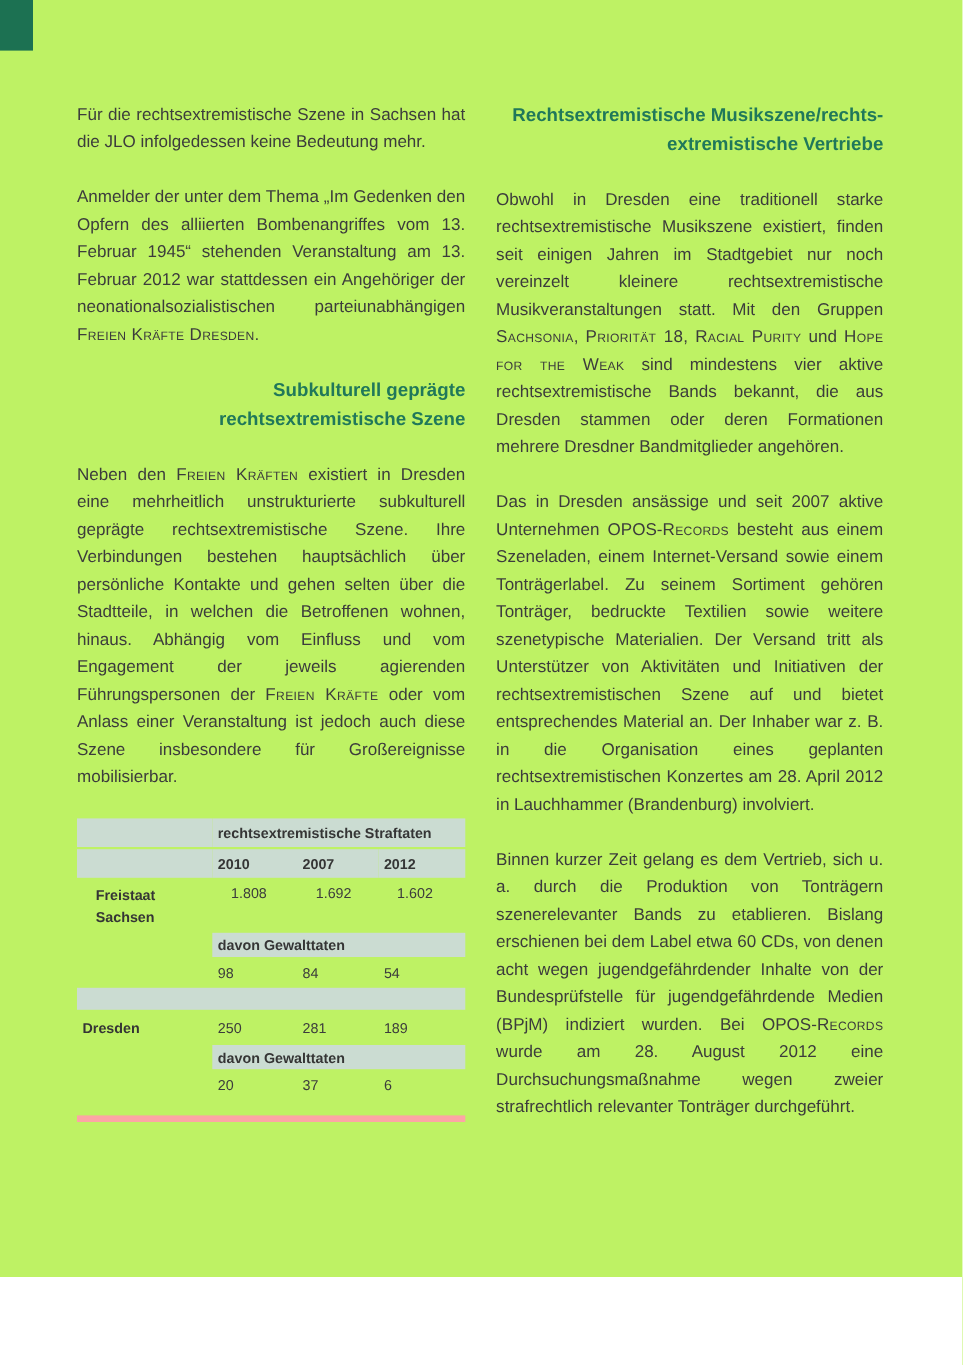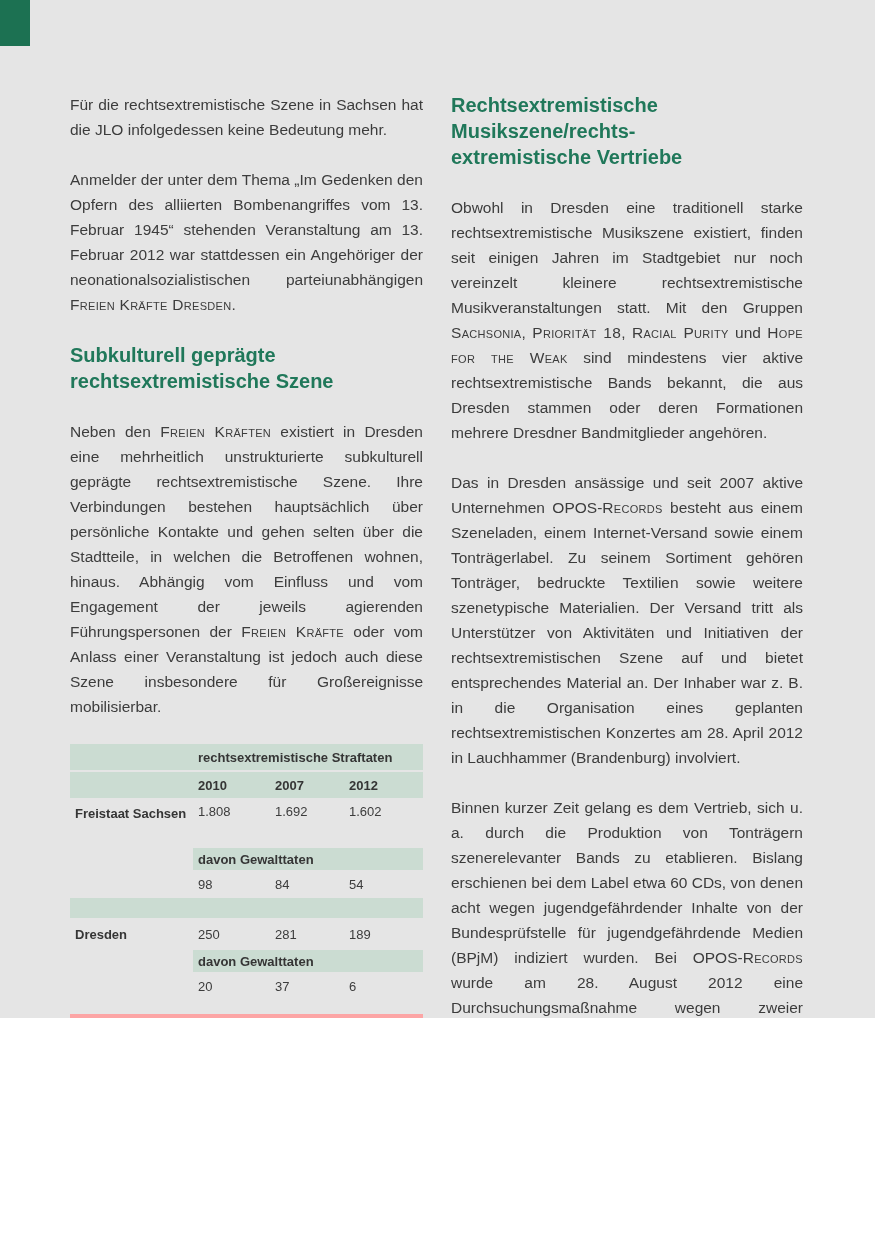--- a/index.html
+++ b/index.html
@@ -1,20 +1,20 @@
 <!DOCTYPE html>
 <html><head>
 <meta charset="utf-8">
 <style>
   html, body { margin: 0; padding: 0; background: #ffffff; }
   .page {
     position: relative;
     width: 875px;
-    height: 1018px;
-    background: #e5e5e5;
+    height: 1161px;
+    background: #bef264;
     font-family: "Liberation Sans", sans-serif;
     color: #3c3c3c;
     overflow: hidden;
   }
   .corner-mark {
     position: absolute;
     left: 0; top: 0;
     width: 30px; height: 46px;
     background: #1c7152;
   }
@@ -29,43 +29,44 @@
   .col-right { flex: 0 0 352px; width: 352px; }
   p.body-par {
     margin: 0 0 25px 0;
     font-size: 15.5px;
     line-height: 25px;
     text-align: justify;
   }
   .sc { font-variant: small-caps; letter-spacing: 0.3px; }
   h3.section-heading {
     color: #20785a;
-    font-size: 20px;
+    font-size: 17px;
     line-height: 26px;
     font-weight: bold;
     margin: 0 0 25px 0;
+    text-align: right;
   }
   h3.table-heading { margin: 0 0 8px 0; }
 
   
   .s-table {
     width: 353px;
     border-bottom: 6px solid #fca5a5;
     font-size: 13px;
   }
   .t-row {
     display: grid;
     grid-template-columns: 123px 77px 74px 79px;
     margin-bottom: 2px;
     align-items: center;
   }
   .t-row:last-child { margin-bottom: 16px; }
   .g { background: #cbdcd2; }
   .cell { padding-left: 5px; height: 100%; display: flex; align-items: center; }
-  .cell.top { align-items: flex-start; padding-top: 4px; }
+  .cell.top { align-items: flex-start; padding-top: 4px; margin-left: 12px; }
   .bold { font-weight: bold; color: #353535; }
   .span3 { grid-column: 2 / 5; }
   .span4 { grid-column: 1 / 5; }
   .h26 { height: 26px; }
   .h46 { height: 46px; align-items: start; }
   .h22 { height: 22px; }
   .h24 { height: 24px; }
   .h20 { height: 20px; }
   .h28 { height: 28px; }
   .label-wrap { line-height: 20px; padding-top: 2px; }

